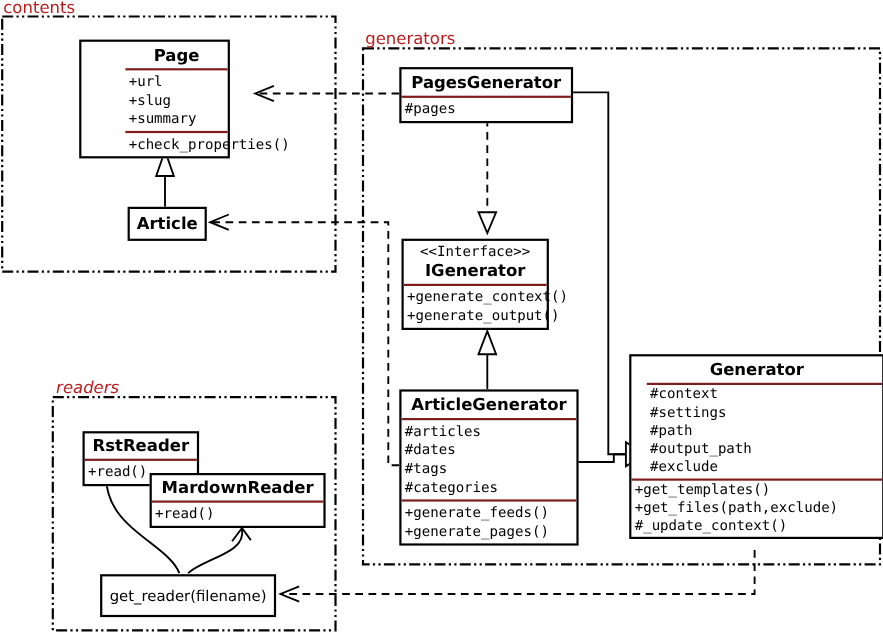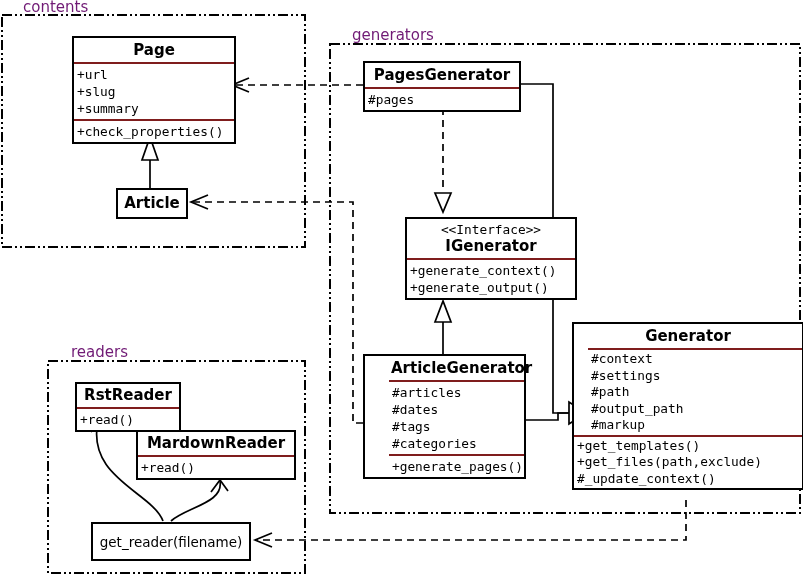--- a/index.html
+++ b/index.html
@@ -2,22 +2,22 @@
 <html><head>
 <meta charset="utf-8">
 <style>
   html,body{margin:0;padding:0;background:#ffffff;}
   .canvas{
     position:relative;width:803px;height:579px;background:#ffffff;
     font-family:"DejaVu Sans",sans-serif;color:#000;overflow:hidden;
   }
   .wires{position:absolute;left:0;top:0;}
   .pkg-label{
-    position:absolute;font:15px "DejaVu Sans",sans-serif;color:#701a75;
-    line-height:15px;white-space:pre;margin-left:20px;
+    position:absolute;font:15px "DejaVu Sans",sans-serif;color:#b91c1c;
+    line-height:15px;white-space:pre;
   }
   .uml-box{
     position:absolute;background:#fff;border:2px solid #000;box-sizing:border-box;
   }
   .uml-name{
     font:bold 15px "DejaVu Sans",sans-serif;text-align:center;
     padding:4px 2px 3px 2px;white-space:pre;line-height:17px;
   }
   .uml-stereo{
     font:12.8px "DejaVu Sans Mono",monospace;text-align:center;
@@ -68,23 +68,23 @@
 
     <path d="M163 521 C152 492 86 478 98 421" fill="none" stroke="#000" stroke-width="1.7"></path>
     <path d="M91 432 L98 419 L106 430" fill="none" stroke="#000" stroke-width="1.7"></path>
 
     <path d="M171 521 C187 507 224 503 220 481" fill="none" stroke="#000" stroke-width="1.7"></path>
     <path d="M211 492 L220 480 L228 491" fill="none" stroke="#000" stroke-width="1.7"></path>
   </svg>
 
   <div class="pkg-label" style="left:3px;top:0px;">contents</div>
   <div class="pkg-label" style="left:332px;top:28px;">generators</div>
-  <div class="pkg-label" style="left:51px;top:345px;">readers</div>
+  <div class="pkg-label" style="left:51px;top:345px;font-style:italic;">readers</div>
 
-  <div class="uml-box" style="left:72px;top:36px;width:164px;">
+  <div class="uml-box" style="left:72px;top:36px;width:137px;padding-left:40px;">
     <div class="uml-name">Page</div>
     <div class="uml-sec">
       <div class="mline">+url</div>
       <div class="mline">+slug</div>
       <div class="mline">+summary</div>
     </div>
     <div class="uml-sec">
       <div class="mline">+check_properties()</div>
     </div>
   </div>
@@ -93,59 +93,60 @@
     <div class="uml-name" style="padding:5px 2px;">Article</div>
   </div>
 
   <div class="uml-box" style="left:363px;top:61px;width:158px;">
     <div class="uml-name">PagesGenerator</div>
     <div class="uml-sec">
       <div class="mline">#pages</div>
     </div>
   </div>
 
-  <div class="uml-box" style="left:365px;top:217px;width:172px;margin-left:40px;">
+  <div class="uml-box" style="left:365px;top:217px;width:134px;">
     <div class="uml-stereo">&lt;&lt;Interface&gt;&gt;</div>
     <div class="uml-name">IGenerator</div>
     <div class="uml-sec">
       <div class="mline">+generate_context()</div>
       <div class="mline">+generate_output()</div>
     </div>
   </div>
 
-  <div class="uml-box" style="left:363px;top:354px;width:163px;padding-left:24px;">
+  <div class="uml-box" style="left:363px;top:354px;width:163px;">
     <div class="uml-name">ArticleGenerator</div>
     <div class="uml-sec">
       <div class="mline">#articles</div>
       <div class="mline">#dates</div>
       <div class="mline">#tags</div>
       <div class="mline">#categories</div>
     </div>
     <div class="uml-sec">
+      <div class="mline">+generate_feeds()</div>
       <div class="mline">+generate_pages()</div>
     </div>
   </div>
 
   <div class="uml-box" style="left:572px;top:322px;width:232px;">
     <div class="uml-name">Generator</div>
     <div class="uml-sec" style="padding:1px 3px;margin-left:14px;">
       <div class="mline" style="line-height:16.5px;">#context</div>
       <div class="mline" style="line-height:16.5px;">#settings</div>
       <div class="mline" style="line-height:16.5px;">#path</div>
       <div class="mline" style="line-height:16.5px;">#output_path</div>
-      <div class="mline" style="line-height:16.5px;">#markup</div>
+      <div class="mline" style="line-height:16.5px;">#exclude</div>
     </div>
     <div class="uml-sec" style="padding:1px 3px;">
       <div class="mline" style="line-height:16.5px;">+get_templates()</div>
       <div class="mline" style="line-height:16.5px;">+get_files(path,exclude)</div>
       <div class="mline" style="line-height:16.5px;">#_update_context()</div>
     </div>
   </div>
 
-  <div class="uml-box" style="left:75px;top:382px;width:106px;">
+  <div class="uml-box" style="left:75px;top:392px;width:106px;">
     <div class="uml-name" style="padding:3px 2px;">RstReader</div>
     <div class="uml-sec">
       <div class="mline">+read()</div>
     </div>
   </div>
 
   <div class="uml-box" style="left:136px;top:430px;width:160px;">
     <div class="uml-name" style="padding:3px 2px;">MardownReader</div>
     <div class="uml-sec">
       <div class="mline">+read()</div>

